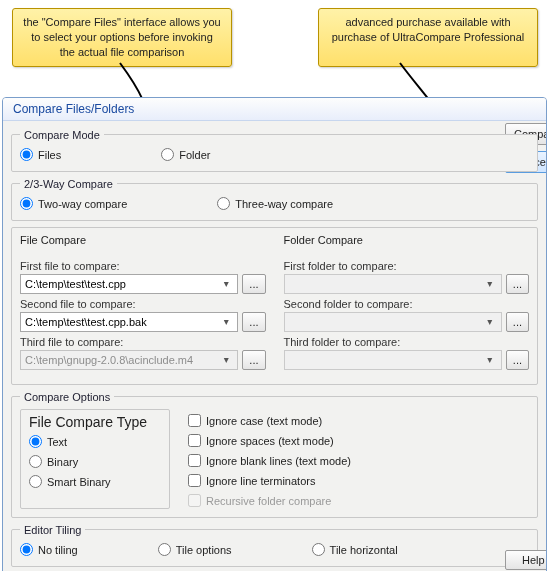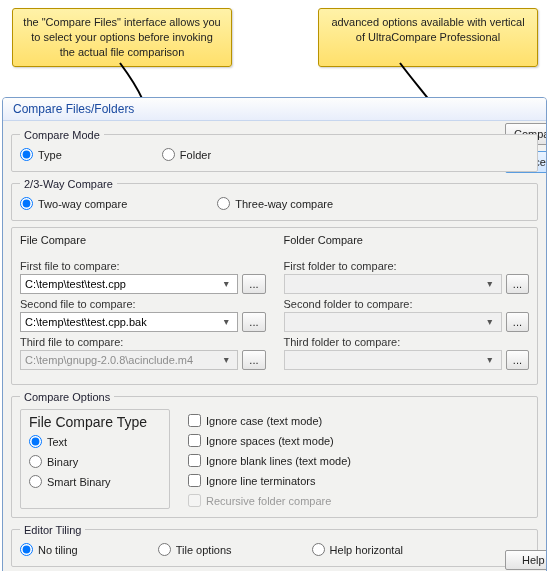--- a/index.html
+++ b/index.html
@@ -182,21 +182,21 @@
   .options-right { flex:1 1 auto; padding-top: 4px;}
   label.check.disabled { color:#9a9a9a; }
   .tiling-row { display:flex; gap: 80px; align-items: flex-end; }
   .folder-disabled .combo { background:#f0f0f0; color:#b6b6b6; border-color:#cacaca; }
 </style>
 </head>
 <body>
 
 <div class="callouts">
   <div class="callout">the "Compare Files" interface allows you to select your options before invoking the actual file comparison</div>
-  <div class="callout">advanced options available with vertical of UltraCompare Professional</div>
+  <div class="callout">advanced purchase available with purchase of UltraCompare Professional</div>
 </div>
 
 <svg class="arrows" viewBox="0 0 550 80">
   <defs>
     <marker id="ah" viewBox="0 0 10 10" refX="8" refY="5" markerWidth="7" markerHeight="7" orient="auto">
       <path d="M0,0 L10,5 L0,10 z" fill="#000"></path>
     </marker>
   </defs>
   <path d="M120,3 C140,30 150,50 150,72" fill="none" stroke="#000" stroke-width="2" marker-end="url(#ah)"></path>
   <path d="M400,3 C420,30 440,50 450,72" fill="none" stroke="#000" stroke-width="2" marker-end="url(#ah)"></path>
@@ -210,21 +210,21 @@
     <div class="btn cancel">Cancel</div>
   </div>
 
   <div class="content">
 
     <fieldset class="group">
       <legend>Compare Mode</legend>
       <div class="radio-row">
         <label class="radio">
           <input type="radio" name="mode" checked="" style="">
-          <span>Type</span>
+          <span>Files</span>
         </label>
         <label class="radio">
           <input type="radio" name="mode" style="">
           <span>Folder</span>
         </label>
       </div>
     </fieldset>
 
     <fieldset class="group">
       <legend>2/3-Way Compare</legend>
@@ -357,21 +357,21 @@
         <label class="radio">
           <input type="radio" name="tiling" checked="" style="">
           <span>No tiling</span>
         </label>
         <label class="radio">
           <input type="radio" name="tiling" style="">
           <span>Tile options</span>
         </label>
         <label class="radio">
           <input type="radio" name="tiling" style="">
-          <span>Help horizontal</span>
+          <span>Tile horizontal</span>
         </label>
       </div>
     </fieldset>
 
   </div>
 
   <div class="help-btn-wrap">
     <div class="btn" style="width:44px;justify-content:flex-start;padding-left:16px;overflow:hidden;">Help</div>
   </div>
 </div>

